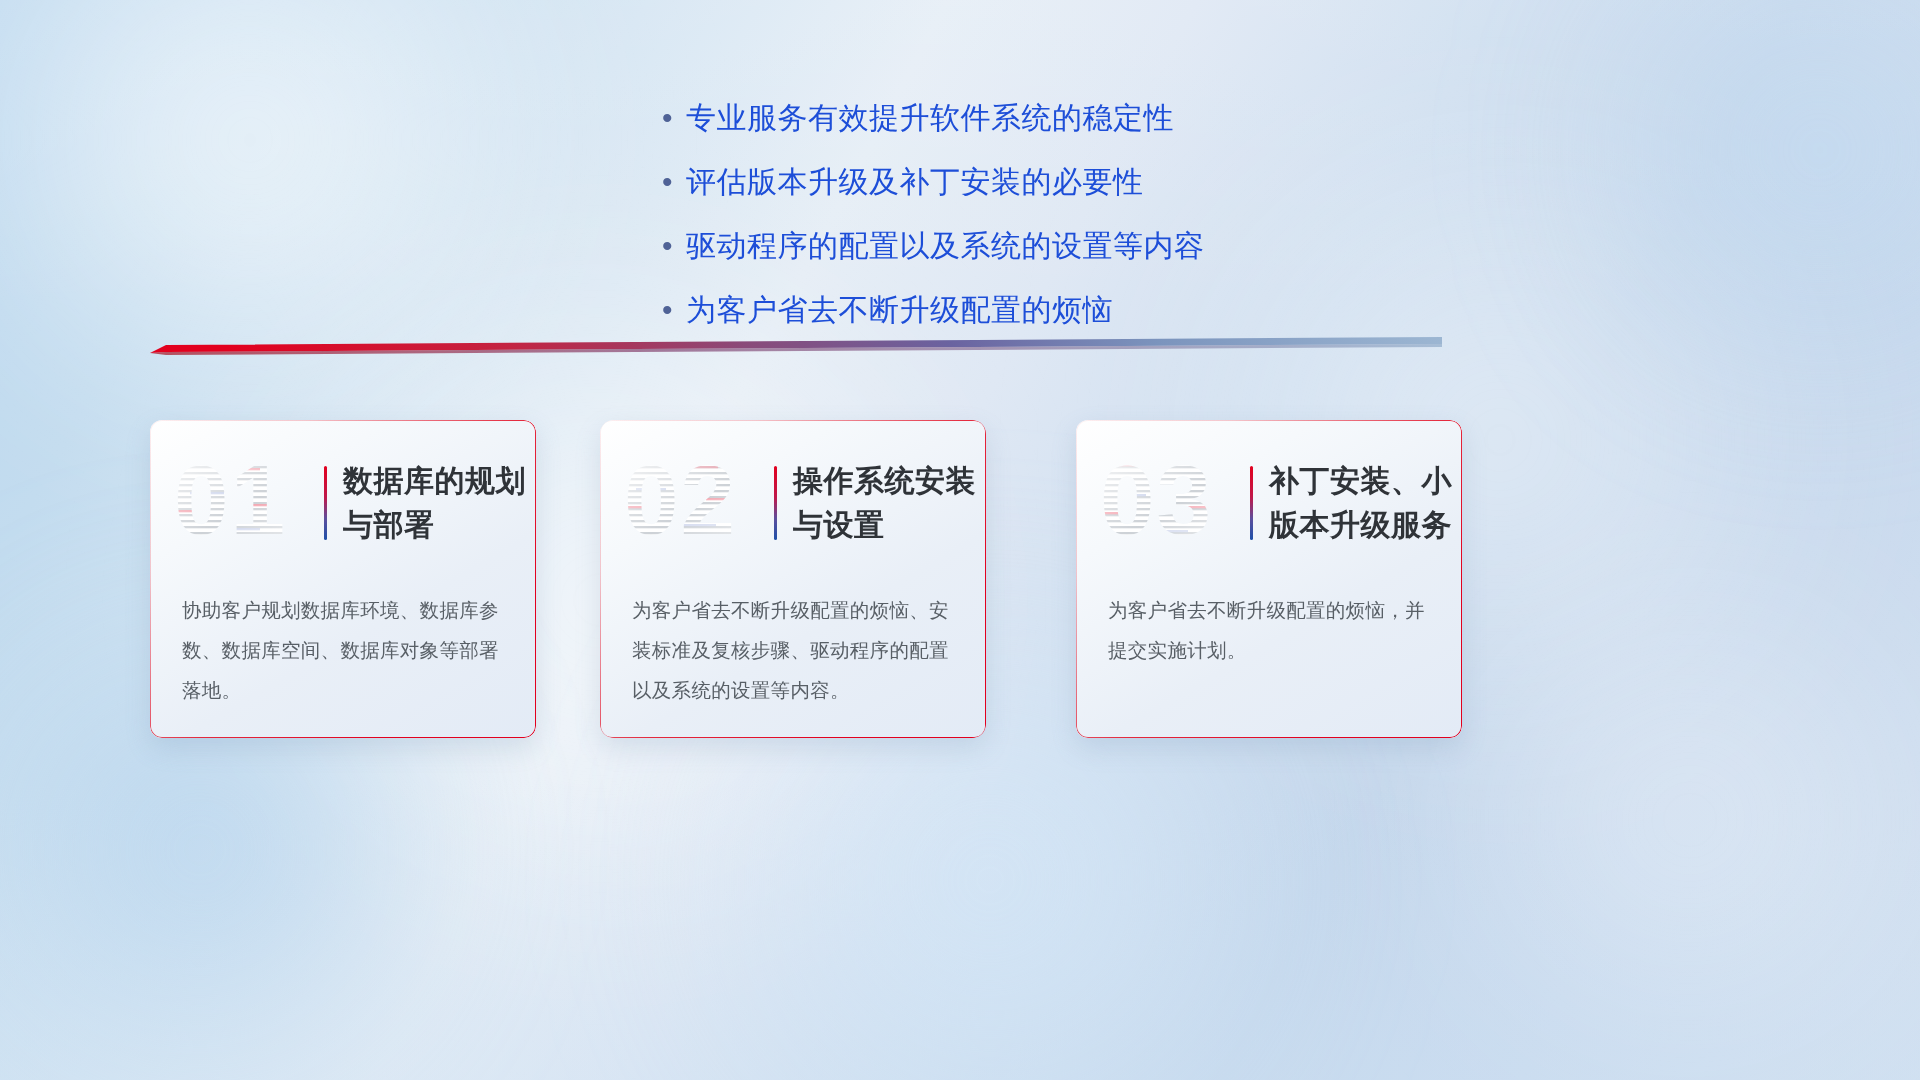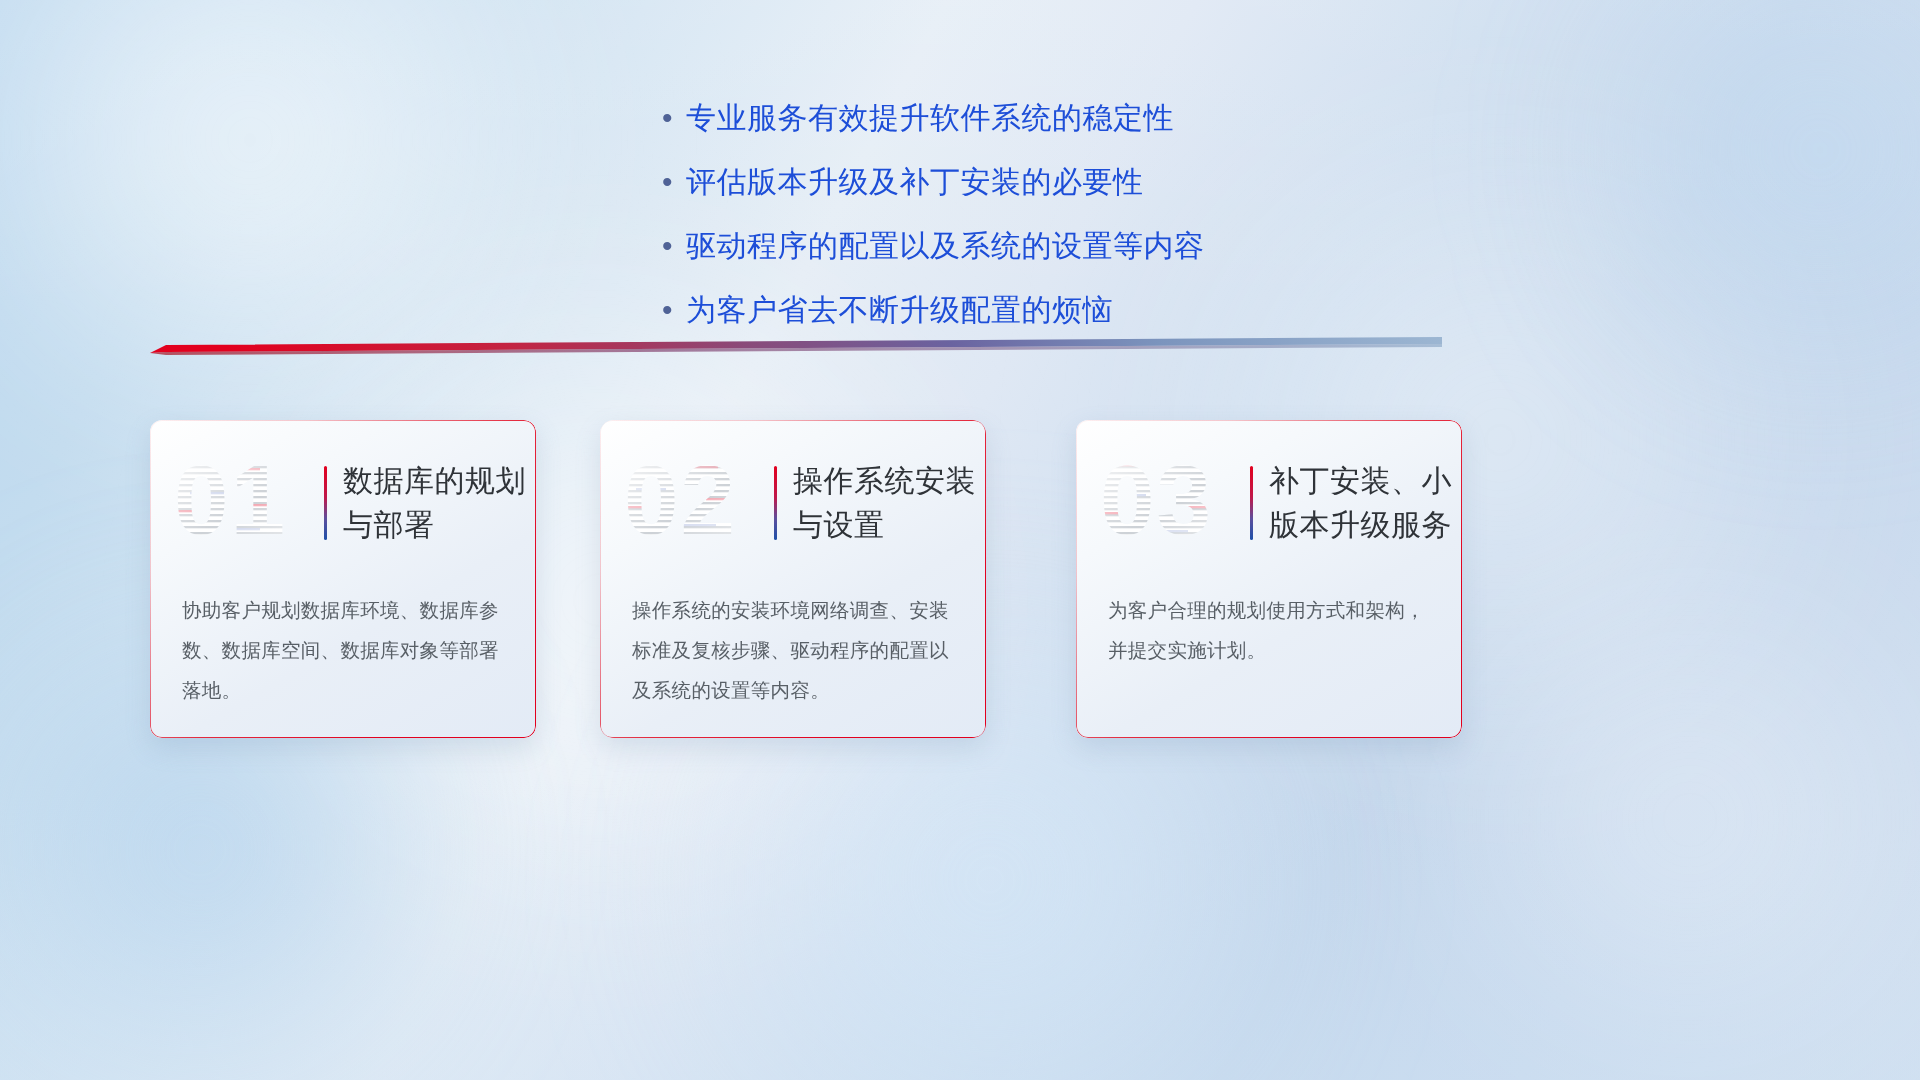--- a/index.html
+++ b/index.html
@@ -93,21 +93,21 @@
     position:relative; width:152px; height:110px; margin-left:20px; flex:0 0 152px;
   }
   .card-num svg { position:absolute; left:0; top:0; }
   .card-sep {
     width:3px; height:74px; flex:0 0 3px; margin:0 16px 0 2px;
     background:linear-gradient(180deg,#e2001e 0%,#c0184a 42%,#5a4f9e 72%,#1d4fa8 100%);
     border-radius:2px;
   }
   .card-title {
     font-size:30px; line-height:44px; color:#2f3338; letter-spacing:.5px;
-    font-weight:400; white-space:pre-line; padding-right:8px;
+    font-weight:700; white-space:pre-line; padding-right:8px;
   }
   .card-body {
     position:absolute; left:32px; right:26px; top:170px;
     font-size:19.5px; line-height:40px; color:#585f66; letter-spacing:.3px;
   }
 </style>
 </head>
 <body>
 
 <div id="bg">
@@ -225,21 +225,21 @@
             <rect x="62" y="76" width="34" height="2.3" fill="#6f86c9" opacity=".6"></rect>
             <rect x="96" y="90" width="26" height="2.3" fill="#e2001e" opacity=".6"></rect>
             <rect x="0" y="0" width="152" height="110" fill="url(#fade1)"></rect>
           </g>
         </svg>
       </div>
       <div class="card-sep"></div>
       <div class="card-title">操作系统安装
 与设置</div>
     </div>
-    <div class="card-body">操作系统的安装环境网络调查、安装标准及复核步骤、驱动程序的配置以及系统的设置等内容。</div>
+    <div class="card-body">为客户省去不断升级配置的烦恼、安装标准及复核步骤、驱动程序的配置以及系统的设置等内容。</div>
   </div>
 
   <div class="card c3">
     <div class="card-border"></div>
     <div class="card-head">
       <div class="card-num">
         <svg width="152" height="110" viewBox="0 0 152 110">
           <defs>
             <mask id="m3">
               <text x="4" y="86" font-family="'Liberation Sans',sans-serif" font-size="98" font-weight="700" fill="#fff" letter-spacing="2">03</text>
@@ -255,16 +255,16 @@
             <rect x="60" y="82" width="32" height="2.3" fill="#6f86c9" opacity=".6"></rect>
             <rect x="92" y="94" width="26" height="2.3" fill="#e2001e" opacity=".6"></rect>
             <rect x="0" y="0" width="152" height="110" fill="url(#fade1)"></rect>
           </g>
         </svg>
       </div>
       <div class="card-sep"></div>
       <div class="card-title">补丁安装、小
 版本升级服务</div>
     </div>
-    <div class="card-body">为客户合理的规划使用方式和架构，并提交实施计划。</div>
+    <div class="card-body">为客户省去不断升级配置的烦恼，并提交实施计划。</div>
   </div>
 
 </div>
 
 </body></html>

